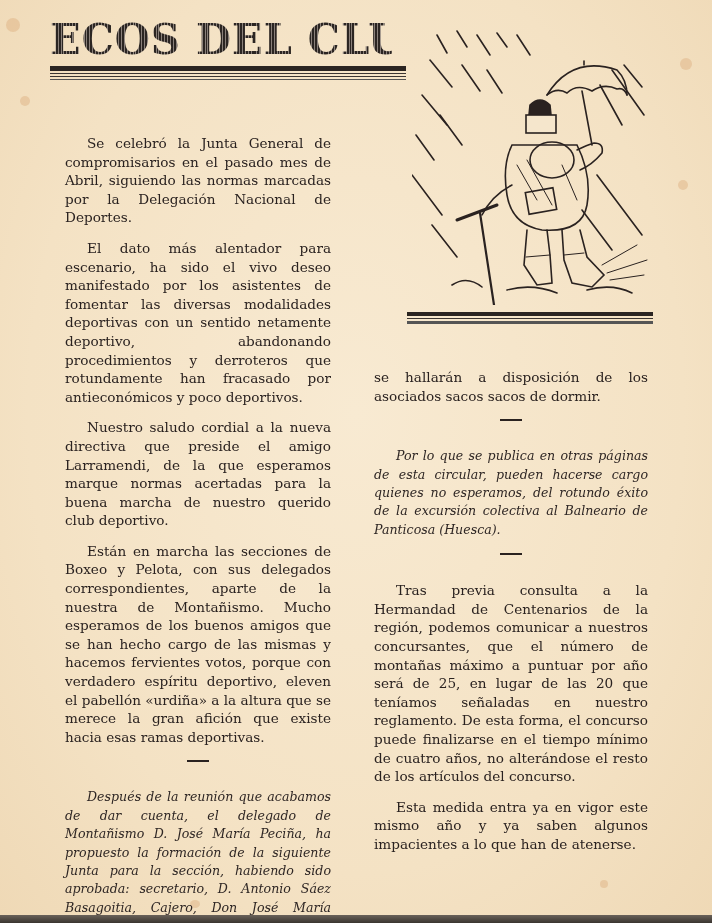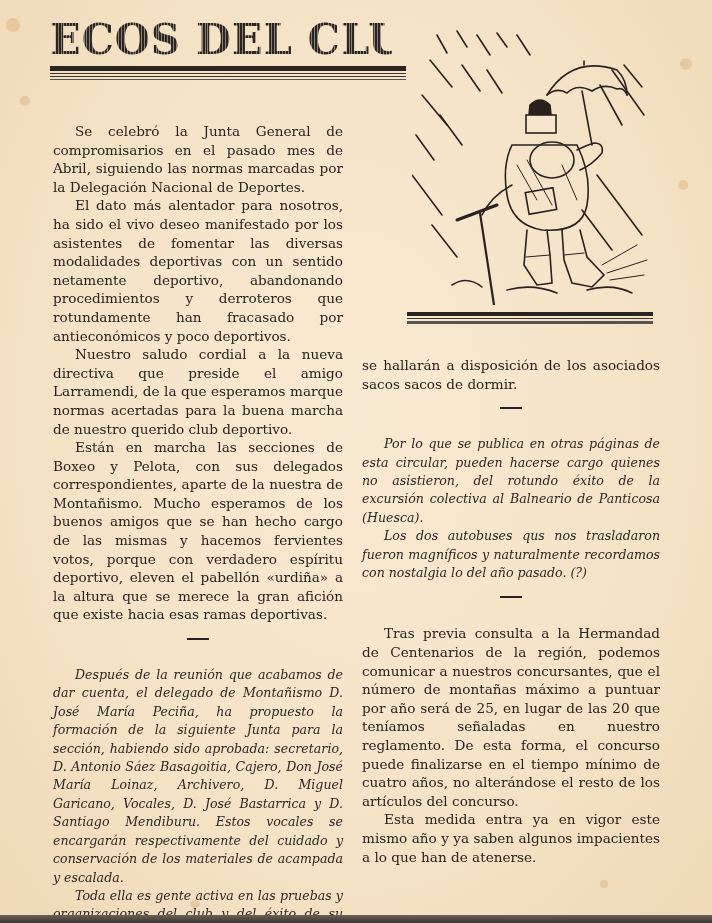--- a/index.html
+++ b/index.html
@@ -40,21 +40,21 @@
   .rule-right {
     position: absolute; left: 407px; top: 312px; width: 246px; height: 12px;
     background: linear-gradient(#2b2522 0 4px, transparent 4px 6px, #3b3532 6px 7px, transparent 7px 9px, #555 9px 10px);
   }
 
   
   .col {
     position: absolute; font-size: 13.6px; line-height: 18.6px;
     text-align: justify; hyphens: manual;
   }
-  .col p { margin: 0; text-indent: 22px; }
+  .col p { margin: 12px; text-indent: 22px; }
   .col-left { left: 53px; top: 122px; width: 290px; }
   .col-right { left: 362px; top: 356px; width: 298px; }
   .italic {
     font-family: "DejaVu Serif", serif; font-style: italic;
     font-size: 12.6px; line-height: 18.4px; color: #2e2624;
   }
   .sep {
     width: 22px; height: 2px; background: #2a2220; margin: 14px auto 26px auto;
   }
 
@@ -127,40 +127,39 @@
         <path d="M190 240 L225 220 M195 248 L235 235 M198 255 L232 250" stroke-width="1"></path>
         <path d="M40 260 Q55 250 70 262 M95 265 Q120 258 145 268 M175 265 Q200 258 220 268"></path>
       </g>
     </svg>
   </div>
   <div class="rule-right"></div>
 
   <div class="col col-left">
     <div>
       <p>Se celebró la Junta General de compromisarios en el pasado mes de Abril, siguiendo las normas marcadas por la Delegación Nacional de Deportes.</p>
-      <p>El dato más alentador para nosotros, ha sido el vivo deseo manifestado por los asistentes de fomentar las diversas modalidades deportivas con un sentido netamente deportivo, abandonando procedimientos y derroteros que rotundamente han fracasado por antieconómicos y poco deportivos.</p>
+      <p>El dato más alentador para escenario, ha sido el vivo deseo manifestado por los asistentes de fomentar las diversas modalidades deportivas con un sentido netamente deportivo, abandonando procedimientos y derroteros que rotundamente han fracasado por antieconómicos y poco deportivos.</p>
       <p>Nuestro saludo cordial a la nueva directiva que preside el amigo Larramendi, de la que esperamos marque normas acertadas para la buena marcha de nuestro querido club deportivo.</p>
       <p>Están en marcha las secciones de Boxeo y Pelota, con sus delegados correspondientes, aparte de la nuestra de Montañismo. Mucho esperamos de los buenos amigos que se han hecho cargo de las mismas y hacemos fervientes votos, porque con verdadero espíritu deportivo, eleven el pabellón «urdiña» a la altura que se merece la gran afición que existe hacia esas ramas deportivas.</p>
     </div>
     <div class="sep"></div>
     <div class="italic">
       <p>Después de la reunión que acabamos de dar cuenta, el delegado de Montañismo D. José María Peciña, ha propuesto la formación de la siguiente Junta para la sección, habiendo sido aprobada: secretario, D. Antonio Sáez Basagoitia, Cajero, Don José María Loinaz, Archivero, D. Miguel Garicano, Vocales, D. José Bastarrica y D. Santiago Mendiburu. Estos vocales se encargarán respectivamente del cuidado y conservación de los materiales de acampada y escalada.</p>
       <p>Toda ella es gente activa en las pruebas y organizaciones del club y del éxito de su gestión no cabe dudar.</p>
     </div>
 
   </div>
 
   <div class="col col-right">
     <div>
       <p style="text-indent:0">se hallarán a disposición de los asociados sacos sacos de dormir.</p>
     </div>
     <div class="sep"></div>
     <div class="italic">
-      <p>Por lo que se publica en otras páginas de esta circular, pueden hacerse cargo quienes no asistieron, del rotundo éxito de la excursión colectiva al Balneario de Panticosa (Huesca).</p>
-      <p>Los dos autobuses qus nos trasladaron fueron magníficos y naturalmente recordamos con nostalgia lo del año pasado. (?)</p>
+      <p>Por lo que se publica en otras páginas de esta circular, pueden hacerse cargo quienes no esperamos, del rotundo éxito de la excursión colectiva al Balneario de Panticosa (Huesca).</p>
     </div>
     <div class="sep"></div>
     <div>
       <p>Tras previa consulta a la Hermandad de Centenarios de la región, podemos comunicar a nuestros concursantes, que el número de montañas máximo a puntuar por año será de 25, en lugar de las 20 que teníamos señaladas en nuestro reglamento. De esta forma, el concurso puede finalizarse en el tiempo mínimo de cuatro años, no alterándose el resto de los artículos del concurso.</p>
       <p>Esta medida entra ya en vigor este mismo año y ya saben algunos impacientes a lo que han de atenerse.</p>
     </div>
   </div>
 </div>
 <div class="bottom-edge"></div>
 

